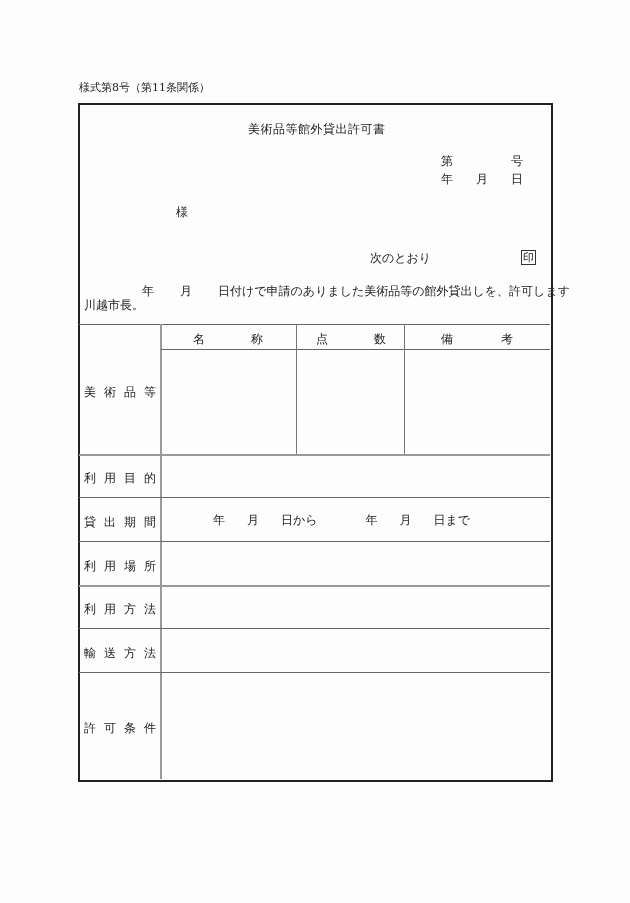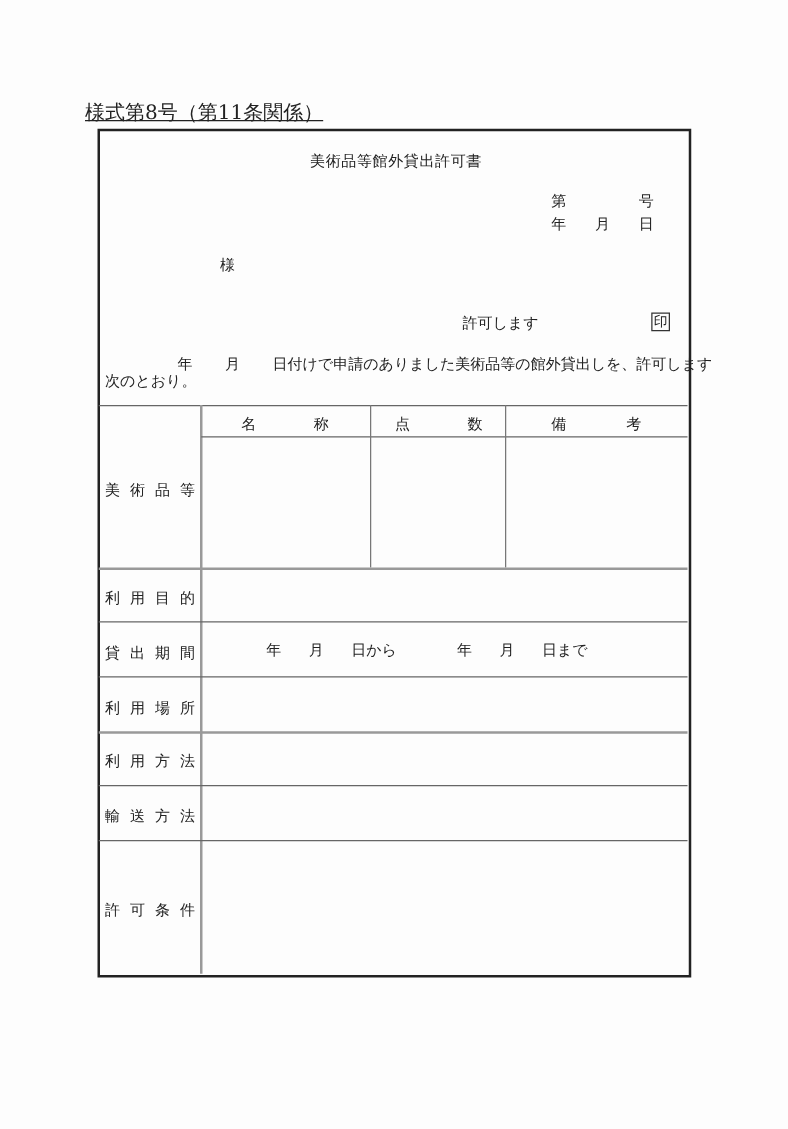--- a/index.html
+++ b/index.html
@@ -1,19 +1,19 @@
 <!DOCTYPE html>
 <html><head>
 <meta charset="utf-8">
 <style>
   html, body { margin:0; padding:0; background:#fdfdfd; }
   body { width:630px; height:903px; position:relative; overflow:hidden;
          font-family:"DejaVu Serif", "Liberation Serif", serif; color:#222; font-size:12px; }
   .abs { position:absolute; white-space:nowrap; line-height:1; }
-  .form-code { left:68px; top:82px; font-size:16px;text-decoration:underline; }
+  .form-code { left:79px; top:82px; font-size:11px; }
   .outer { position:absolute; left:78px; top:103px; width:471px; height:675px;
            border:2px solid #222; }
   .title { left:248px; top:123px; font-size:12px; letter-spacing:0.5px; }
   .num-row { left:441px; top:155px; width:82px; display:flex; justify-content:space-between; }
   .date-row { left:441px; top:173px; width:82px; display:flex; justify-content:space-between; }
   .addressee { left:176px; top:206px; }
   .mayor { left:370px; top:252px; }
   .seal { left:521px; top:250px; width:13px; height:13px; border:1px solid #333;
           font-size:11px; line-height:13px; text-align:center; }
   .body-line1 { left:142px; top:285px; }
@@ -41,27 +41,27 @@
   <span>号</span>
 </div>
 <div class="abs date-row">
   <span>年</span>
   <span>月</span>
   <span>日</span>
 </div>
 
 <div class="abs addressee">様</div>
 
-<div class="abs mayor">許可します</div>
+<div class="abs mayor">次のとおり</div>
 <div class="abs seal">印</div>
 
 <div class="abs body-line1">
   <span>年</span><span style="width:26px"></span><span>月</span><span style="width:26px"></span><span>日付けで申請のありました美術品等の館外貸出しを、許可します</span>
 </div>
-<div class="abs body-line2">次のとおり。</div>
+<div class="abs body-line2">川越市長。</div>
 
 <div class="hline" style="left:79px; top:324px; width:471px;"></div>
 <div class="vline thick" style="left:160px; top:324px; height:455px;"></div>
 <div class="hline" style="left:161px; top:349px; width:389px;"></div>
 <div class="vline" style="left:296px; top:324px; height:130px;"></div>
 <div class="vline" style="left:404px; top:324px; height:130px;"></div>
 <div class="hline" style="left:79px; top:454px; width:471px; border-top:2px solid #999;"></div>
 <div class="hline" style="left:79px; top:497px; width:471px;"></div>
 <div class="hline" style="left:79px; top:541px; width:471px;"></div>
 <div class="hline" style="left:79px; top:585px; width:471px; border-top:2px solid #999;"></div>

